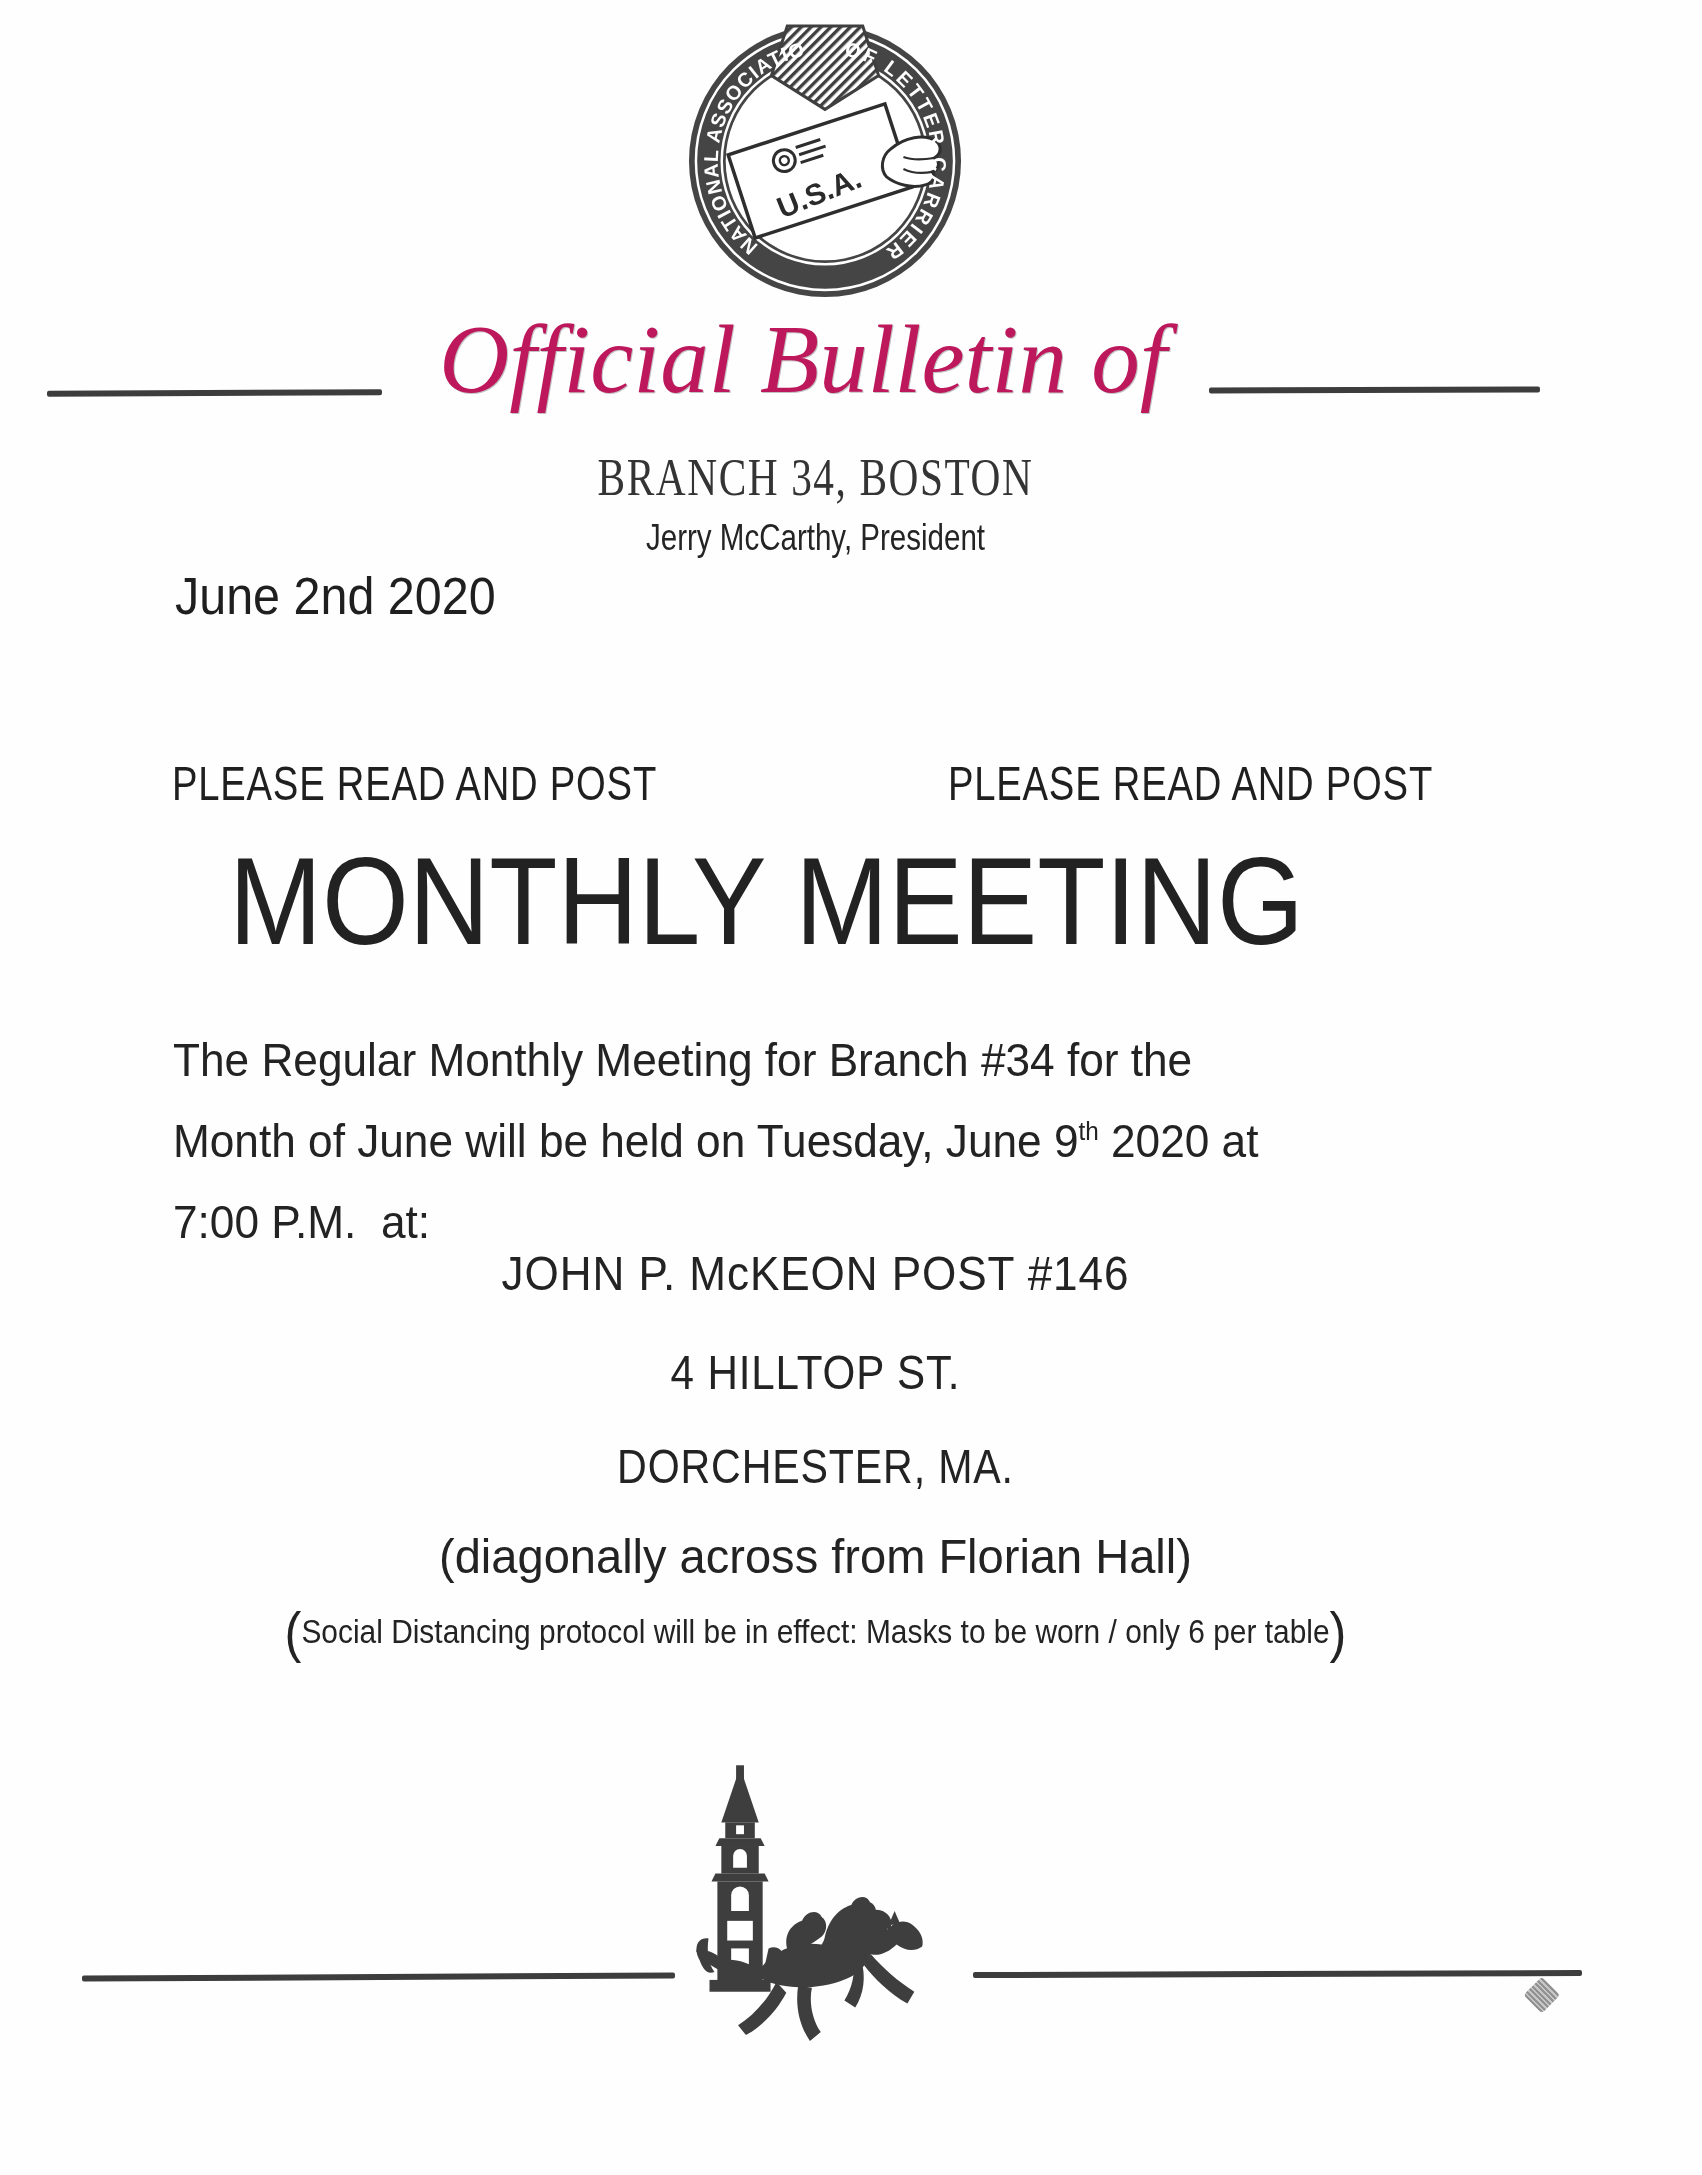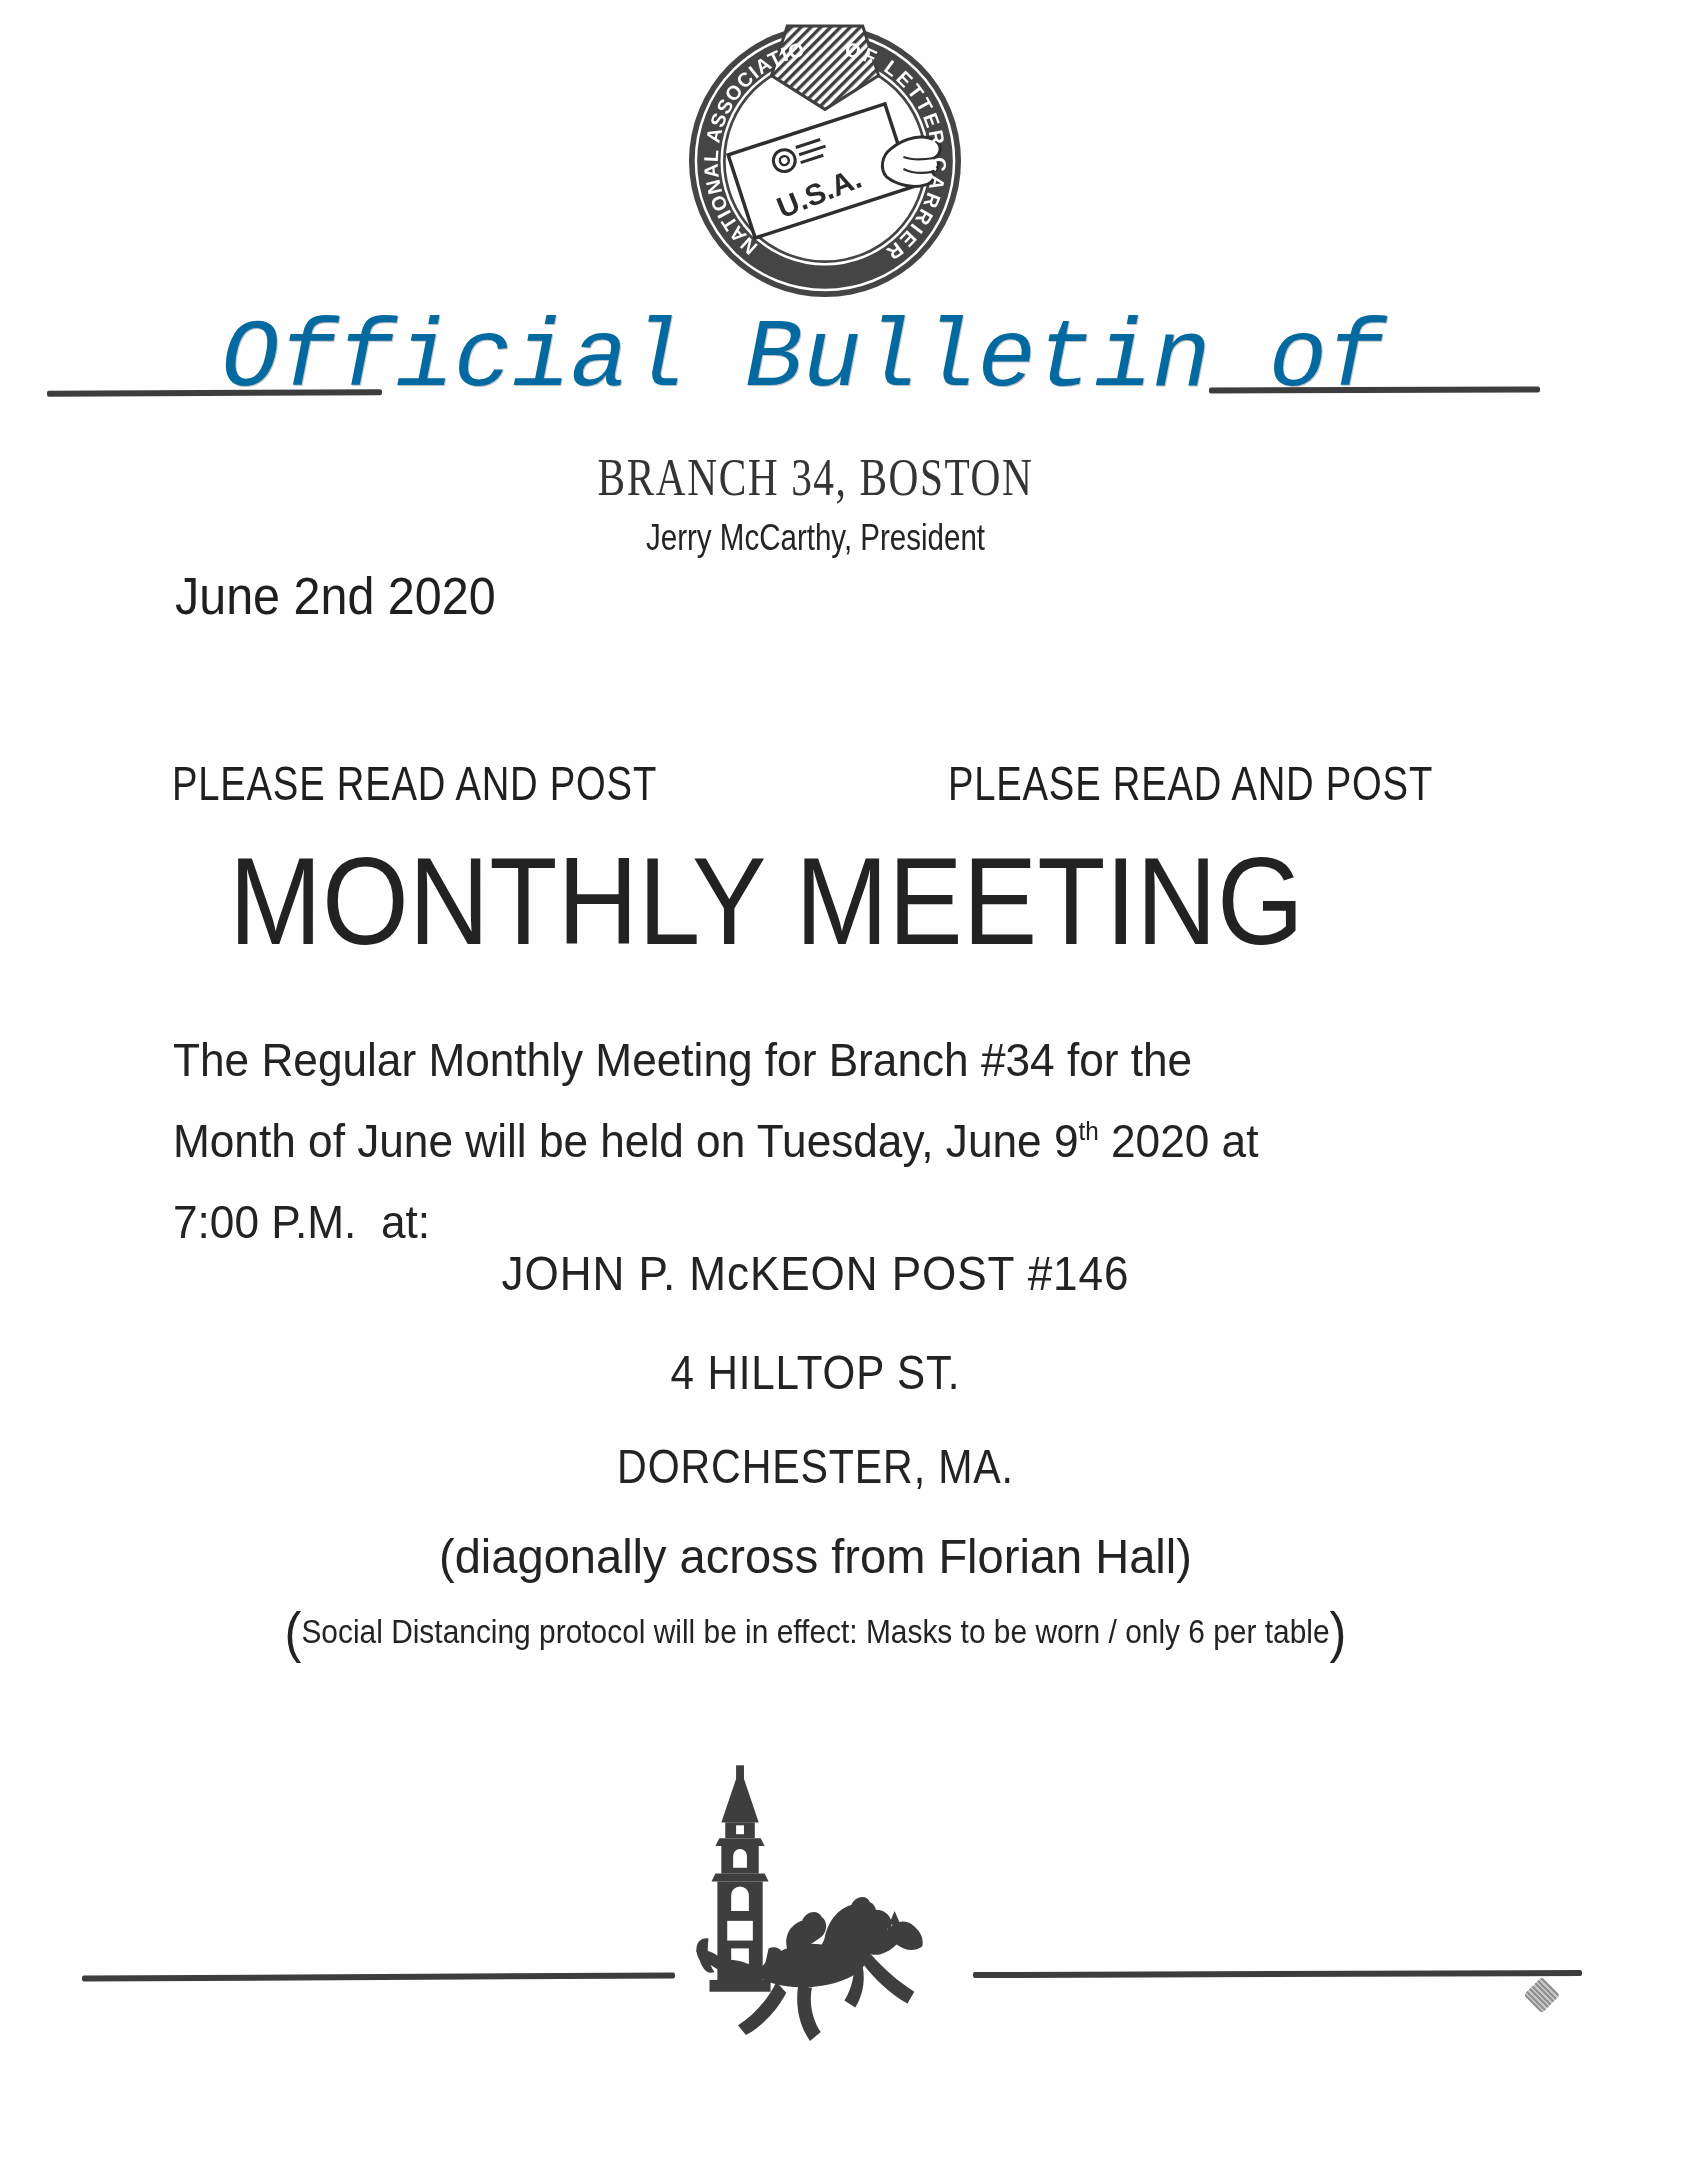--- a/index.html
+++ b/index.html
@@ -1,22 +1,22 @@
 <!DOCTYPE html>
 <html><head>
 <meta charset="utf-8">
 <style>
   html,body{margin:0;padding:0;background:#ffffff;}
   .page{position:relative;width:1702px;height:2175px;background:#fefefe;overflow:hidden;
         font-family:"Liberation Sans",sans-serif;color:#1f1f1f;}
   
   .seal{position:absolute;left:686px;top:21.7px;width:278px;height:278px;}
   .script-title{position:absolute;left:0;top:311px;width:1606px;text-align:center;
-    font-family:Liberation Mono, monospace;font-style:italic;font-size:97px;line-height:1;
-    color:#0369a1;text-shadow:1px 1px 0 #c2c2c2;white-space:nowrap;}
+    font-family:Liberation Serif, serif;font-style:italic;font-size:97px;line-height:1;
+    color:#be185d;text-shadow:1px 1px 0 #c2c2c2;white-space:nowrap;}
   .rule{position:absolute;background:#3d3d3d;height:5.9px;border-radius:2px;}
   .rule-hl{left:47px;top:390px;width:335px;transform:rotate(-0.25deg);}
   .rule-hr{left:1209px;top:387px;width:331px;transform:rotate(-0.2deg);}
   .branch{position:absolute;left:0;top:451px;width:1631px;text-align:center;
     font-family:"Liberation Serif",serif;font-size:53px;line-height:1;letter-spacing:2px;
     color:#343434;transform:scaleX(0.78);}
   .president{position:absolute;left:0;top:520px;width:1631px;text-align:center;
     font-size:36px;line-height:1;color:#242424;transform:scaleX(0.82);}
   .date-line{position:absolute;left:175px;top:571px;font-size:51px;line-height:1;
     transform:scaleX(0.95);transform-origin:left center;}

